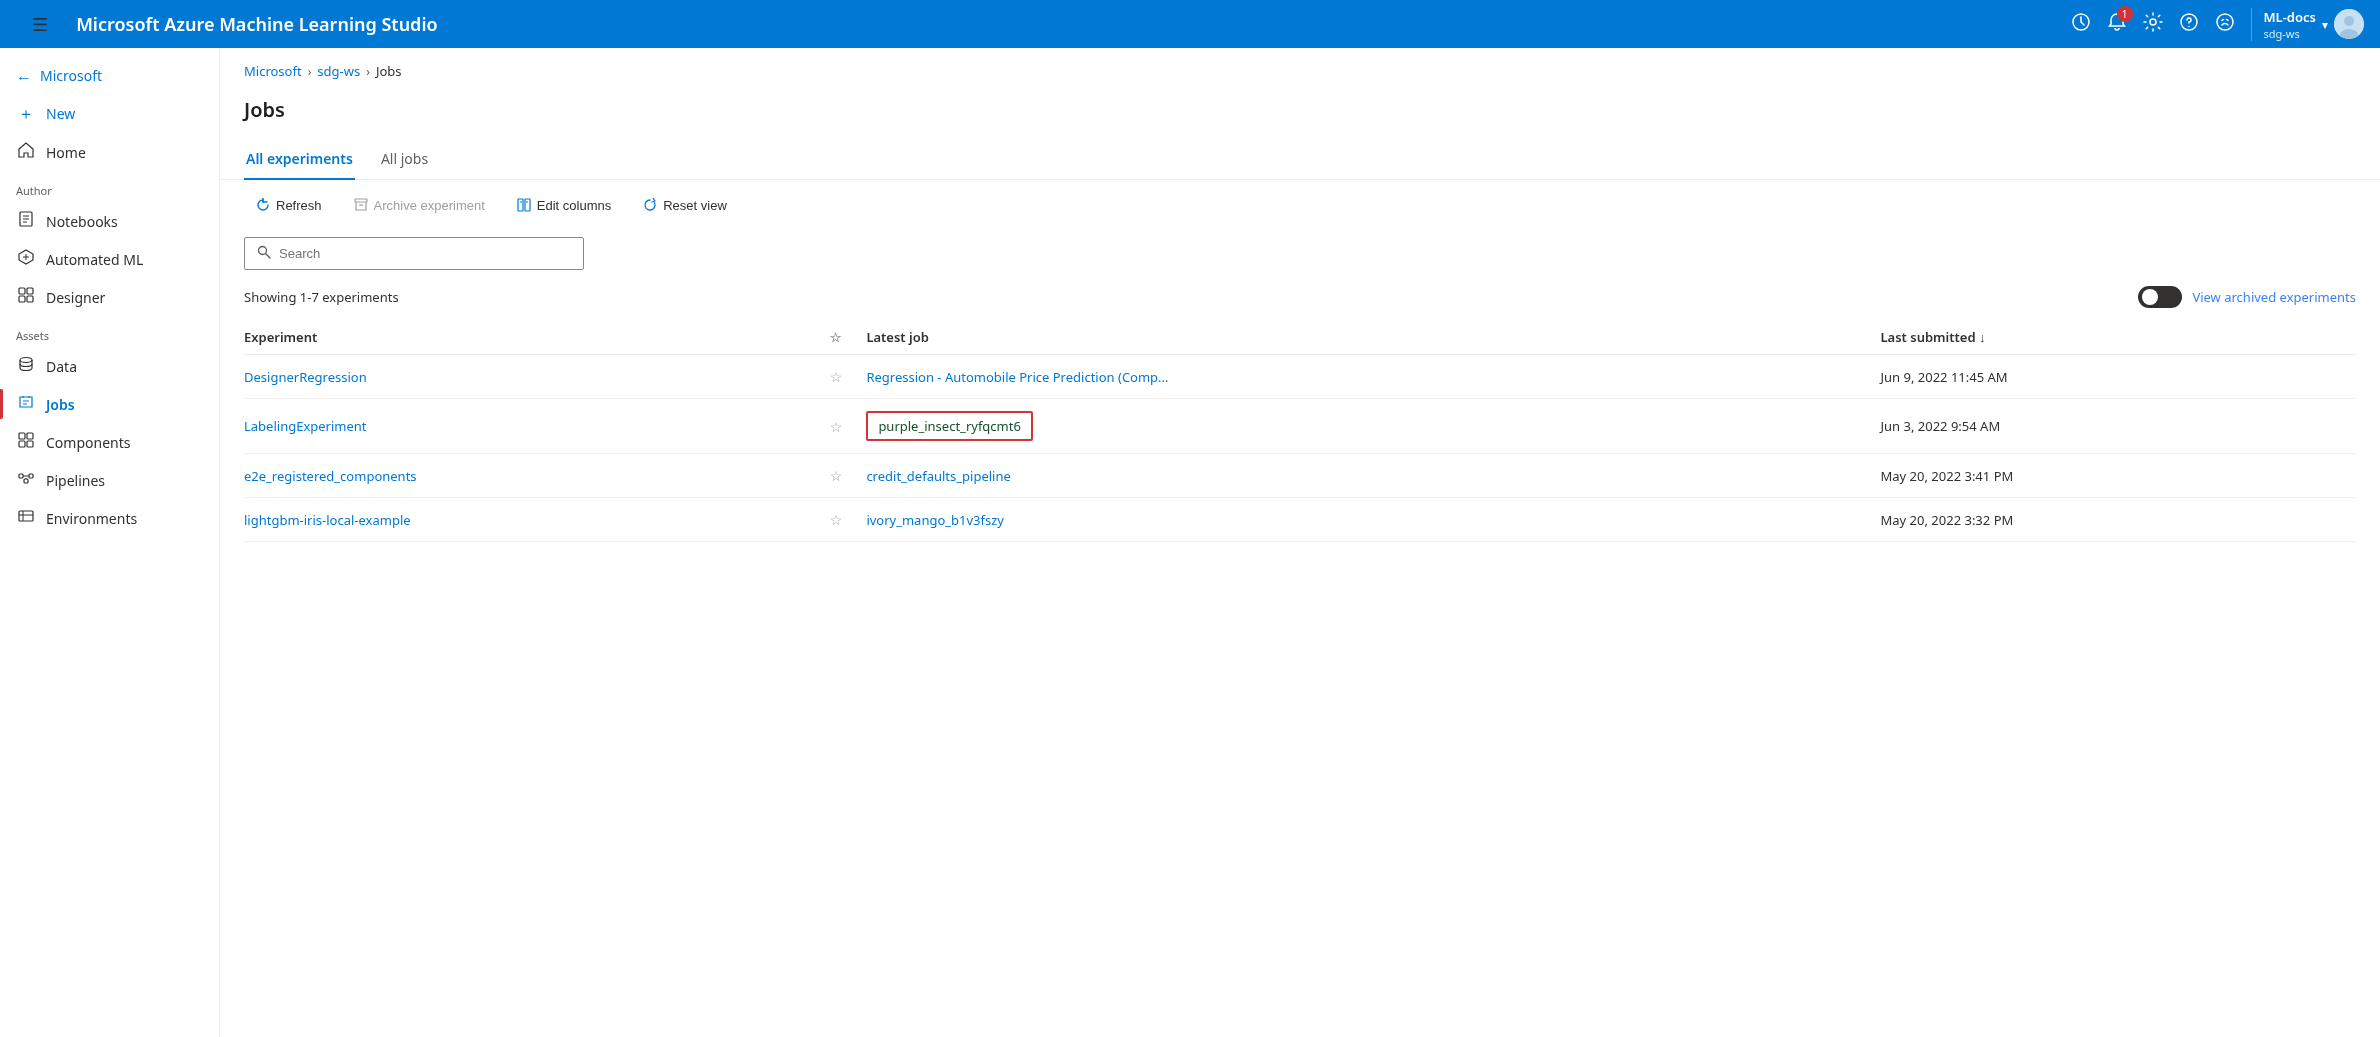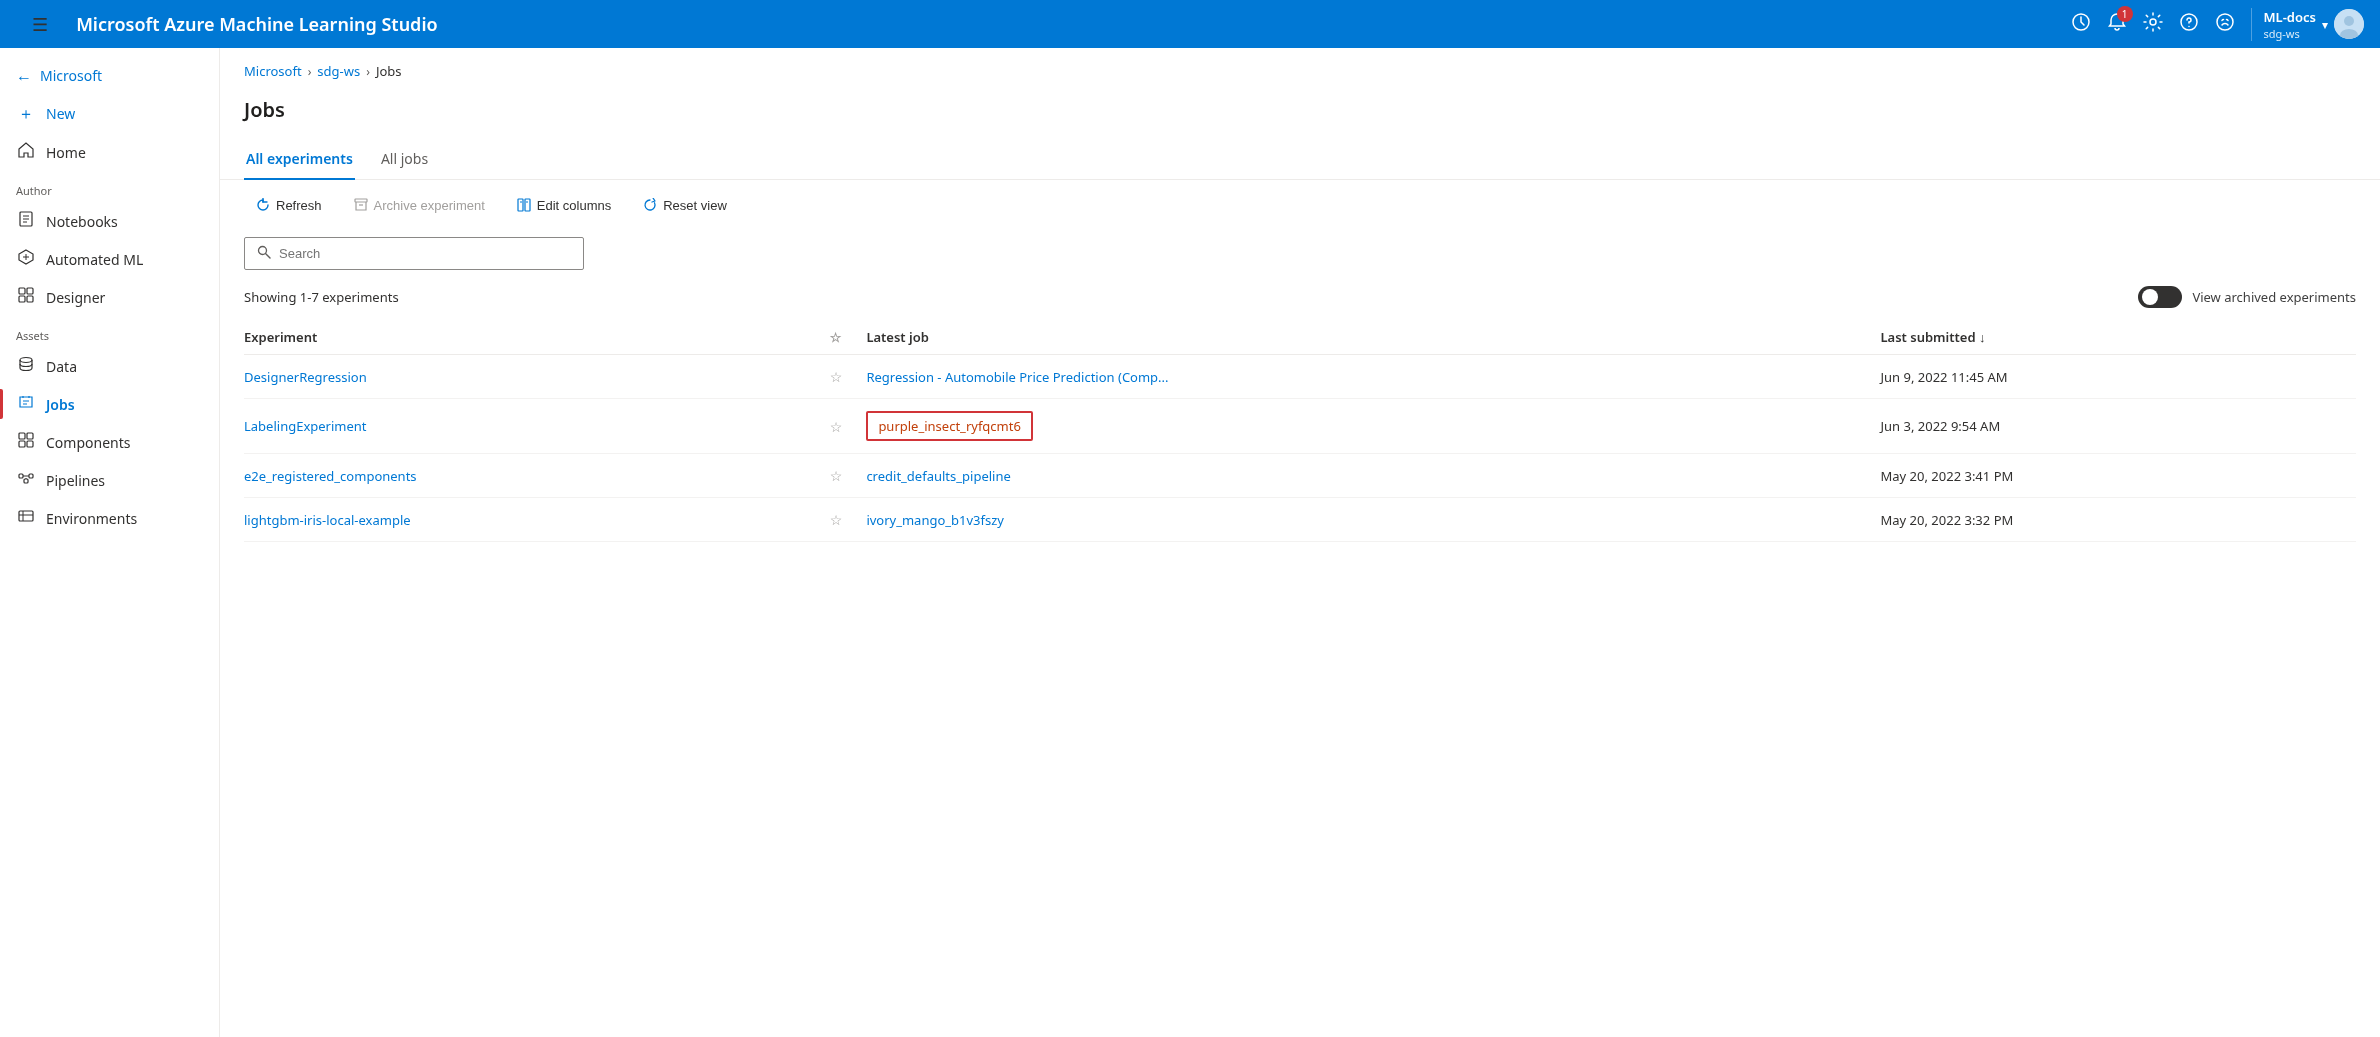--- a/index.html
+++ b/index.html
@@ -100,21 +100,21 @@
     
     .search-area { padding: 4px 24px 12px; }
     .search-box { display: flex; align-items: center; gap: 8px; border: 1px solid #8a8886; border-radius: 2px; padding: 6px 12px; width: 340px; }
     .search-icon { color: #605e5c; font-size: 14px; }
     .search-input { border: none; outline: none; font-size: 13px; width: 100%; color: #323130; background: transparent; }
 
     
     .results-row { display: flex; align-items: center; justify-content: space-between; padding: 4px 24px 12px; }
     .results-text { font-size: 13px; color: #323130; }
     .toggle-row { display: flex; align-items: center; gap: 10px; }
-    .toggle-label { font-size: 13px; color: #404040; }
+    .toggle-label { font-size: 13px; color: #3b82f6; }
     .toggle-switch {
       width: 44px; height: 22px; border-radius: 11px; background: #323130;
       position: relative; cursor: pointer; flex-shrink: 0;
     }
     .toggle-knob {
       position: absolute; left: 4px; top: 3px;
       width: 16px; height: 16px; background: #fff; border-radius: 50%;
     }
 
     
@@ -134,21 +134,21 @@
     .star-col { width: 32px; text-align: center; }
     .star-icon { color: #a19f9d; font-size: 14px; cursor: pointer; }
 
     
     .highlighted-cell {
       border: 2px solid #d13438;
       display: inline-block;
       padding: 4px 10px;
       border-radius: 2px;
     }
-    .highlighted-cell .exp-link { color: #c2410c; }
+    .highlighted-cell .exp-link { color: #14532d; }
 
     
     ::-webkit-scrollbar { width: 6px; height: 6px; }
     ::-webkit-scrollbar-thumb { background: #c8c6c4; border-radius: 3px; }
   </style>
 </head>
 <body>
 
 <div class="top-bar">
   <div class="top-bar-left">

